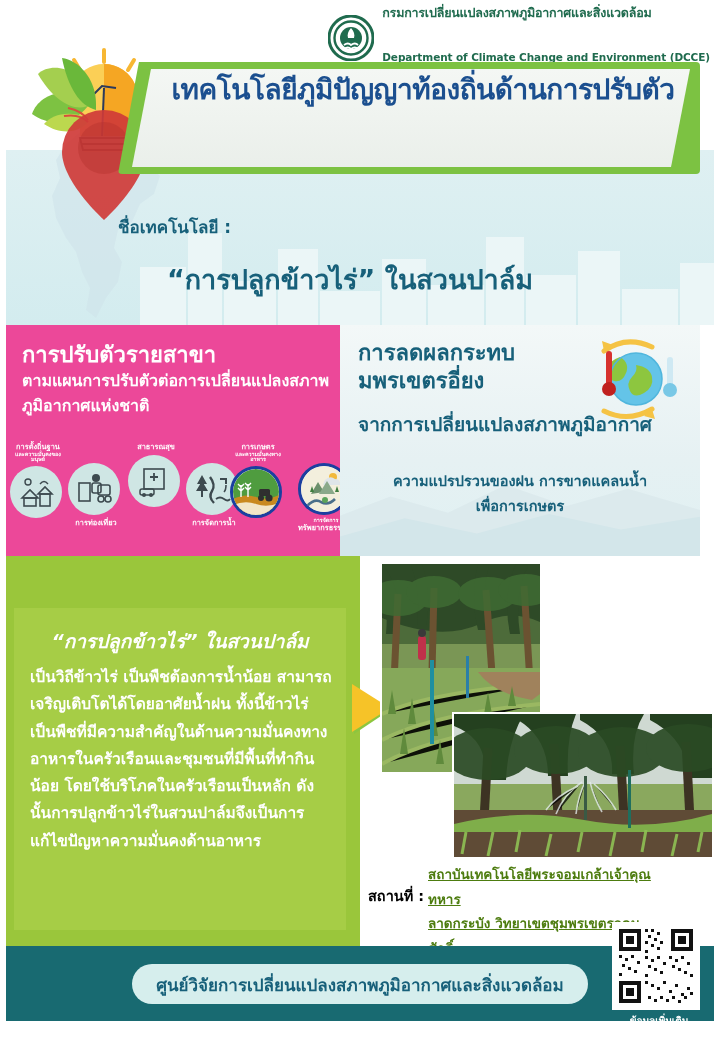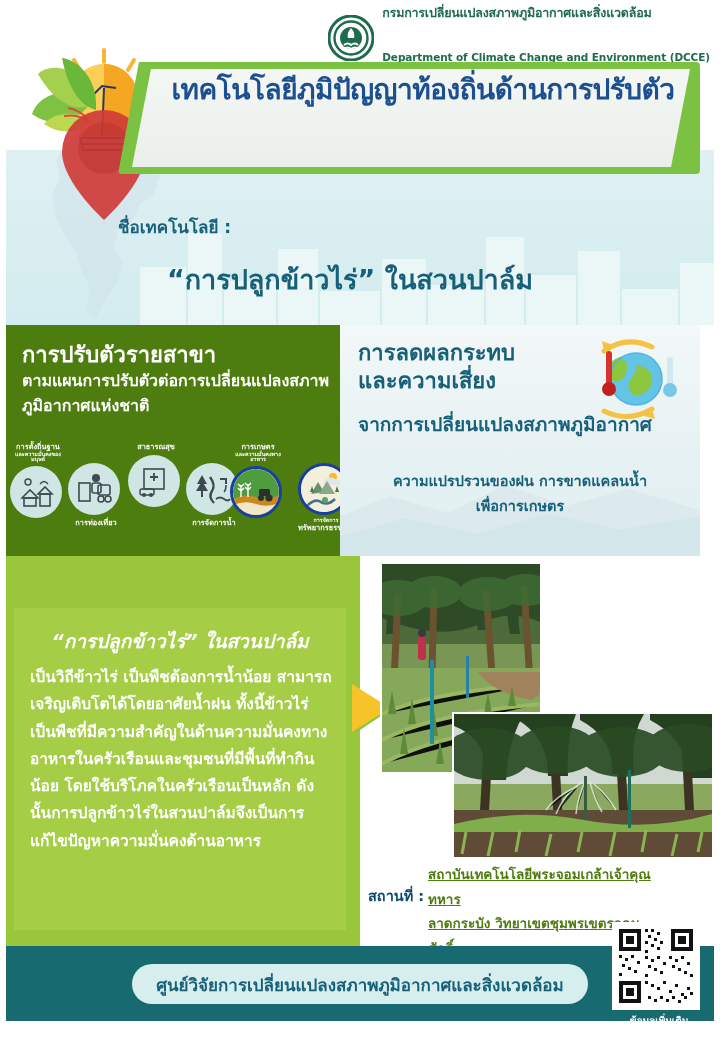--- a/index.html
+++ b/index.html
@@ -34,21 +34,21 @@
   
   .thai-map{position:absolute;left:22px;top:112px;width:160px;height:215px;opacity:.55;}
   .bulb{position:absolute;left:18px;top:44px;width:150px;height:180px;}
 
   
   .tech-label{position:absolute;left:118px;top:213px;font-size:17px;font-weight:bold;color:#17607a;}
   .tech-name{position:absolute;left:90px;top:258px;width:520px;text-align:center;
      font-size:27px;font-weight:bold;color:#17607a;}
 
   
-  .panel-teal{position:absolute;left:0;top:325px;width:360px;height:231px;background:#4d7c0f;}
+  .panel-teal{position:absolute;left:0;top:325px;width:360px;height:231px;background:#ec4899;}
   .panel-right{position:absolute;left:340px;top:325px;width:360px;height:231px;
      background:linear-gradient(180deg,#f3f8f8 0%,#e6f1f3 58%,#dff0f2 100%);overflow:hidden;}
   .mtn{position:absolute;bottom:0;left:0;width:360px;height:96px;
      background:#dceaed;clip-path:polygon(0 58%,14% 38%,30% 55%,46% 26%,63% 48%,80% 30%,100% 52%,100% 100%,0 100%);}
   .mtn2{position:absolute;bottom:0;left:0;width:360px;height:70px;
      background:#d3e6ea;clip-path:polygon(0 72%,18% 46%,38% 68%,58% 40%,78% 62%,100% 44%,100% 100%,0 100%);}
 
   .teal-h1{position:absolute;left:22px;top:12px;font-size:22px;font-weight:bold;color:#ffffff;}
   .teal-h2{position:absolute;left:22px;top:44px;width:324px;font-size:16px;font-weight:bold;
      color:#ffffff;line-height:1.55;}
@@ -76,21 +76,21 @@
   .det-body{font-size:15.5px;font-weight:bold;color:#ffffff;line-height:1.76;padding:4px 14px 0 16px;}
   .arrow{position:absolute;left:350px;top:678px;width:46px;height:64px;}
 
   
   .photo{position:absolute;border:2px solid #ffffff;overflow:hidden;}
   .ph1{left:380px;top:562px;width:158px;height:208px;}
   .ph2{left:452px;top:712px;width:258px;height:143px;}
 
   
   .loc{position:absolute;left:360px;top:862px;width:360px;height:84px;}
-  .loc-lab{position:absolute;left:8px;top:22px;font-size:14.5px;font-weight:bold;color:#0c4a6e;}
+  .loc-lab{position:absolute;left:8px;top:22px;font-size:14.5px;font-weight:bold;color:#000000;}
   .loc-val{position:absolute;left:68px;top:0px;width:230px;font-size:13.5px;font-weight:bold;
      color:#4d7c0f;line-height:1.82;text-decoration:underline;}
 
   
   .footer{position:absolute;left:0;top:946px;width:720px;height:75px;background:#186a71;}
   .foot-pill{position:absolute;left:132px;top:18px;width:456px;height:40px;border-radius:20px;
      background:#d6eeed;display:flex;align-items:center;justify-content:center;}
   .foot-pill span{font-size:17px;font-weight:bold;color:#17607a;}
   .qr-wrap{position:absolute;left:612px;top:922px;width:94px;height:112px;}
   .qr-box{width:88px;height:88px;background:#ffffff;padding:3px;box-sizing:border-box;}
@@ -307,21 +307,21 @@
         <circle cx="35" cy="54" r="7" fill="#c0211f"></circle>
       </g>
       <g>
         <rect x="93" y="22" width="6" height="30" rx="3" fill="#cfe9f3"></rect>
         <circle cx="96" cy="55" r="7" fill="#79c8e6"></circle>
       </g>
     </svg>
 
     <div class="right-h1">
       <div>การลดผลกระทบ</div>
-      <div>และความเสี่ยง</div>
+      <div>มพรเขตรอี่ยง</div>
     </div>
     <div class="right-h2">จากการเปลี่ยนแปลงสภาพภูมิอากาศ</div>
     <div class="right-note">
       <div>ความแปรปรวนของฝน การขาดแคลนน้ำ</div>
       <div>เพื่อการเกษตร</div>
     </div>
   </div>
 
   <div class="panel-green">
     <div class="det-box">

